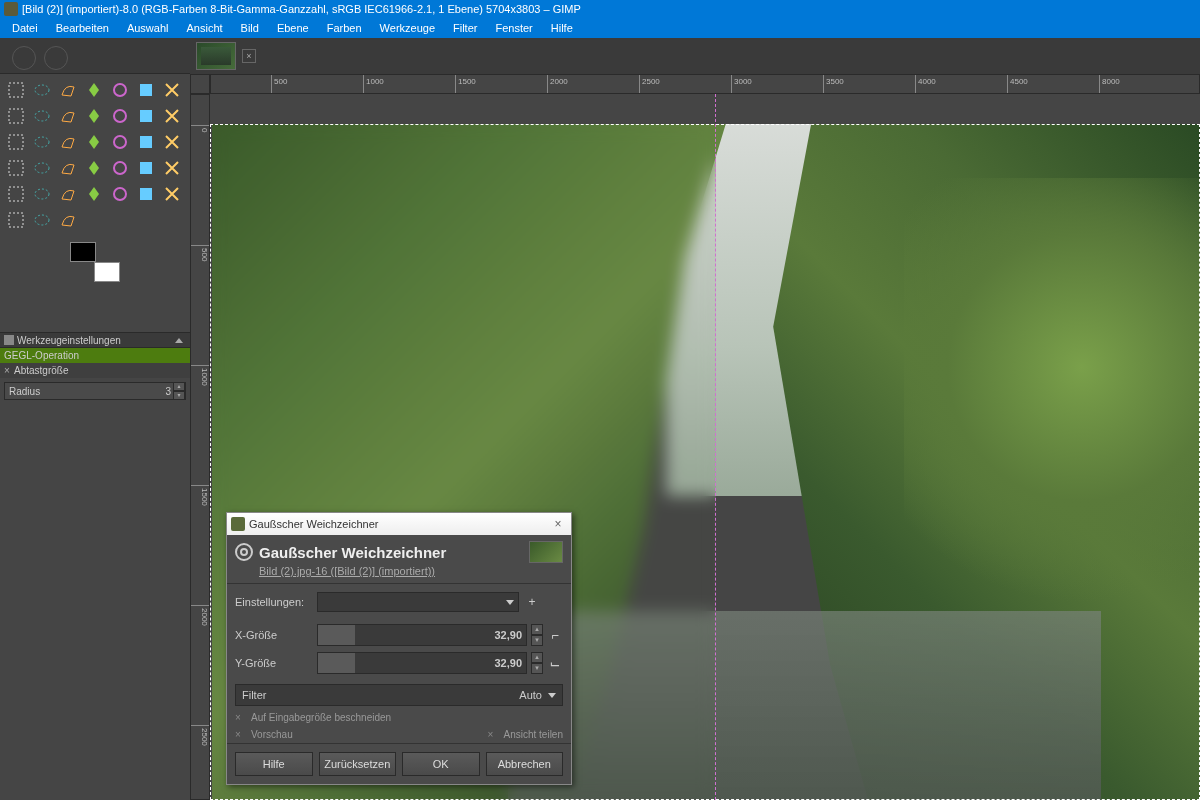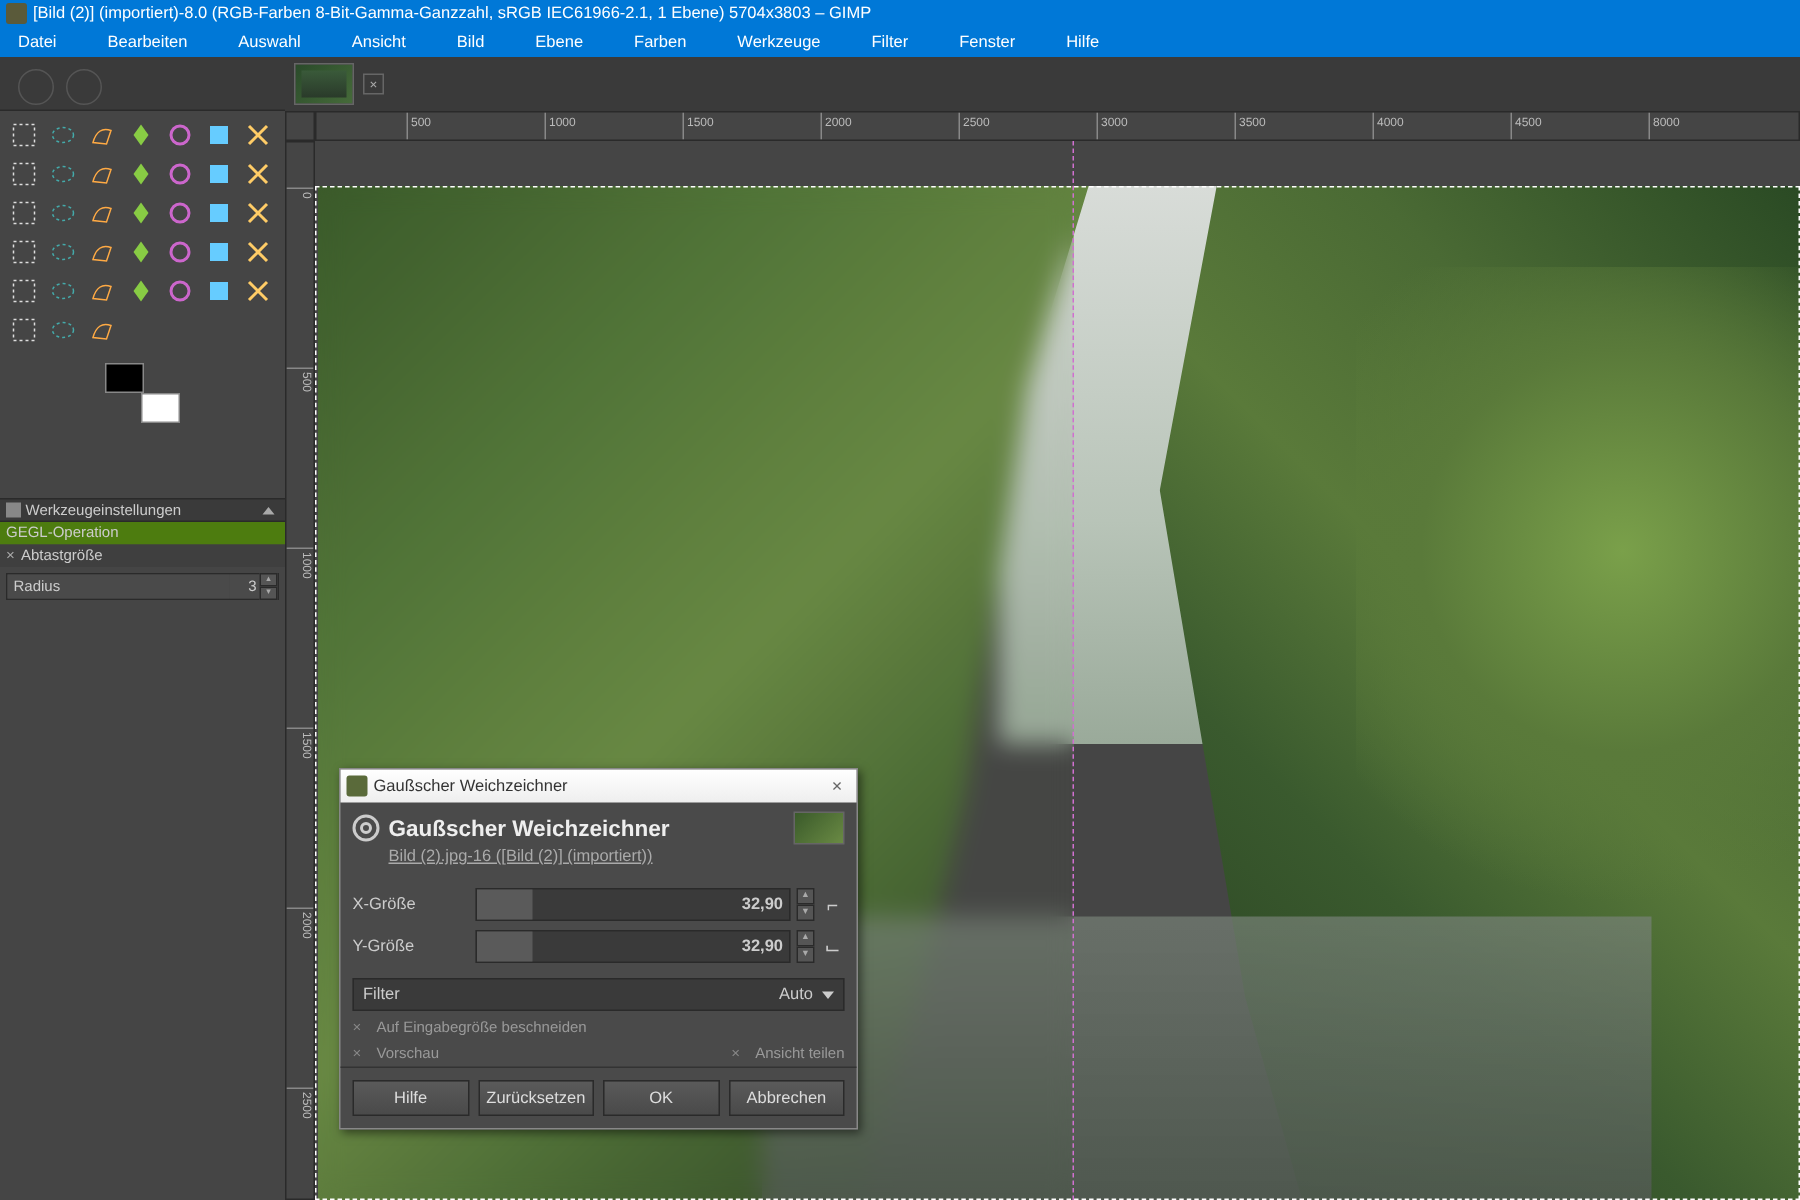--- a/index.html
+++ b/index.html
@@ -3,21 +3,21 @@
 <meta charset="utf-8">
 <style>
 * { margin: 0; padding: 0; box-sizing: border-box; font-family: "Segoe UI", Tahoma, sans-serif; }
 body { background: #454545; width: 1200px; height: 800px; overflow: hidden; color: #ccc; font-size: 11px; position: relative; }
 
 
 .titlebar { background: #0078d7; color: #fff; height: 18px; display: flex; align-items: center; padding: 0 4px; font-size: 11px; }
 .titlebar .wilber { width: 14px; height: 14px; margin-right: 4px; background: #5a5a3a; border-radius: 2px; display:inline-block; }
 
 
-.menubar { background: #0078d7; height: 20px; display: flex; align-items: center; padding: 0 4px; gap: 18px; }
+.menubar { background: #0078d7; height: 20px; display: flex; align-items: center; padding: 0 4px; gap: 2px; }
 .menubar .mi { color: #fff; font-size: 11px; padding: 2px 8px; cursor: pointer; }
 
 
 .app { display: flex; height: calc(100% - 38px); }
 
 
 .left { width: 190px; background: #454545; display: flex; flex-direction: column; }
 .dockstub { height: 36px; background: #3a3a3a; border-bottom: 1px solid #2a2a2a; position:relative; }
 .dockstub::before, .dockstub::after { content:""; position:absolute; top:8px; width:22px; height:22px; border:1px solid #555; border-radius:50%; }
 .dockstub::before { left: 12px; }
@@ -396,20 +396,30 @@
     <span class="ttl">Gaußscher Weichzeichner</span>
     <span class="close">×</span>
   </div>
   <div class="dlg-head">
     <span class="gicon"></span>
     <span class="big">Gaußscher Weichzeichner</span>
     <div class="thumb"></div>
   </div>
   <div class="dlg-sub">Bild (2).jpg-16 ([Bild (2)] (importiert))</div>
 
+  <div class="dlg-row topsep">
+    <span class="dlg-lbl">Einstellungen:</span>
+    <div class="combo">
+        <span class="chev"></span>
+      </div>
+    <span class="iconbtn">+</span>
+    <span class="iconbtn">
+        <span class="tri" style="border-bottom-color:#ccc"></span>
+      </span>
+  </div>
 
   <div class="dlg-row" style="margin-top:6px;">
     <span class="dlg-lbl">X-Größe</span>
     <div class="slider">
         <div class="fill"></div>
         <div class="val">32,90</div>
       </div>
     <div class="spincol">
         <div>▴</div>
         <div>▾</div>

